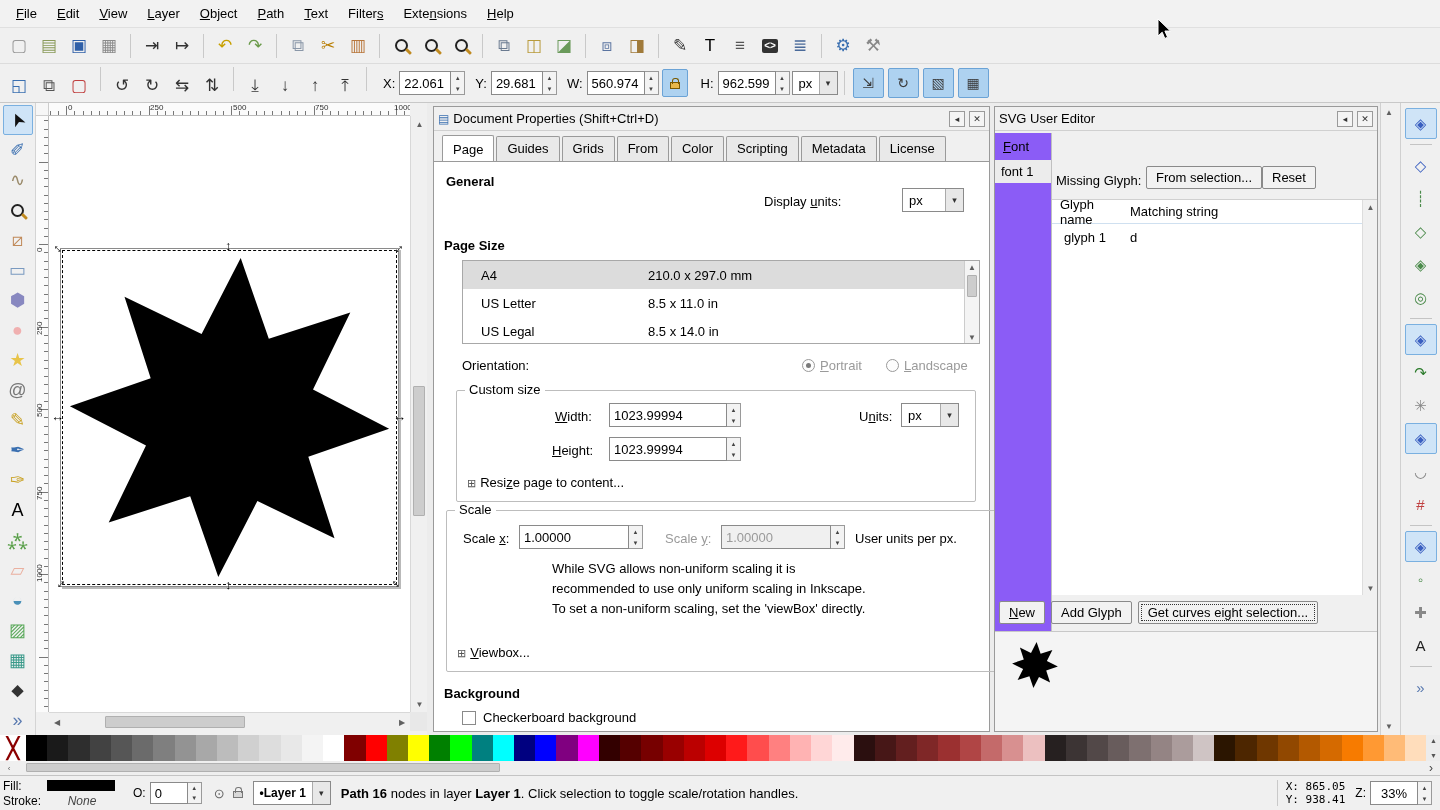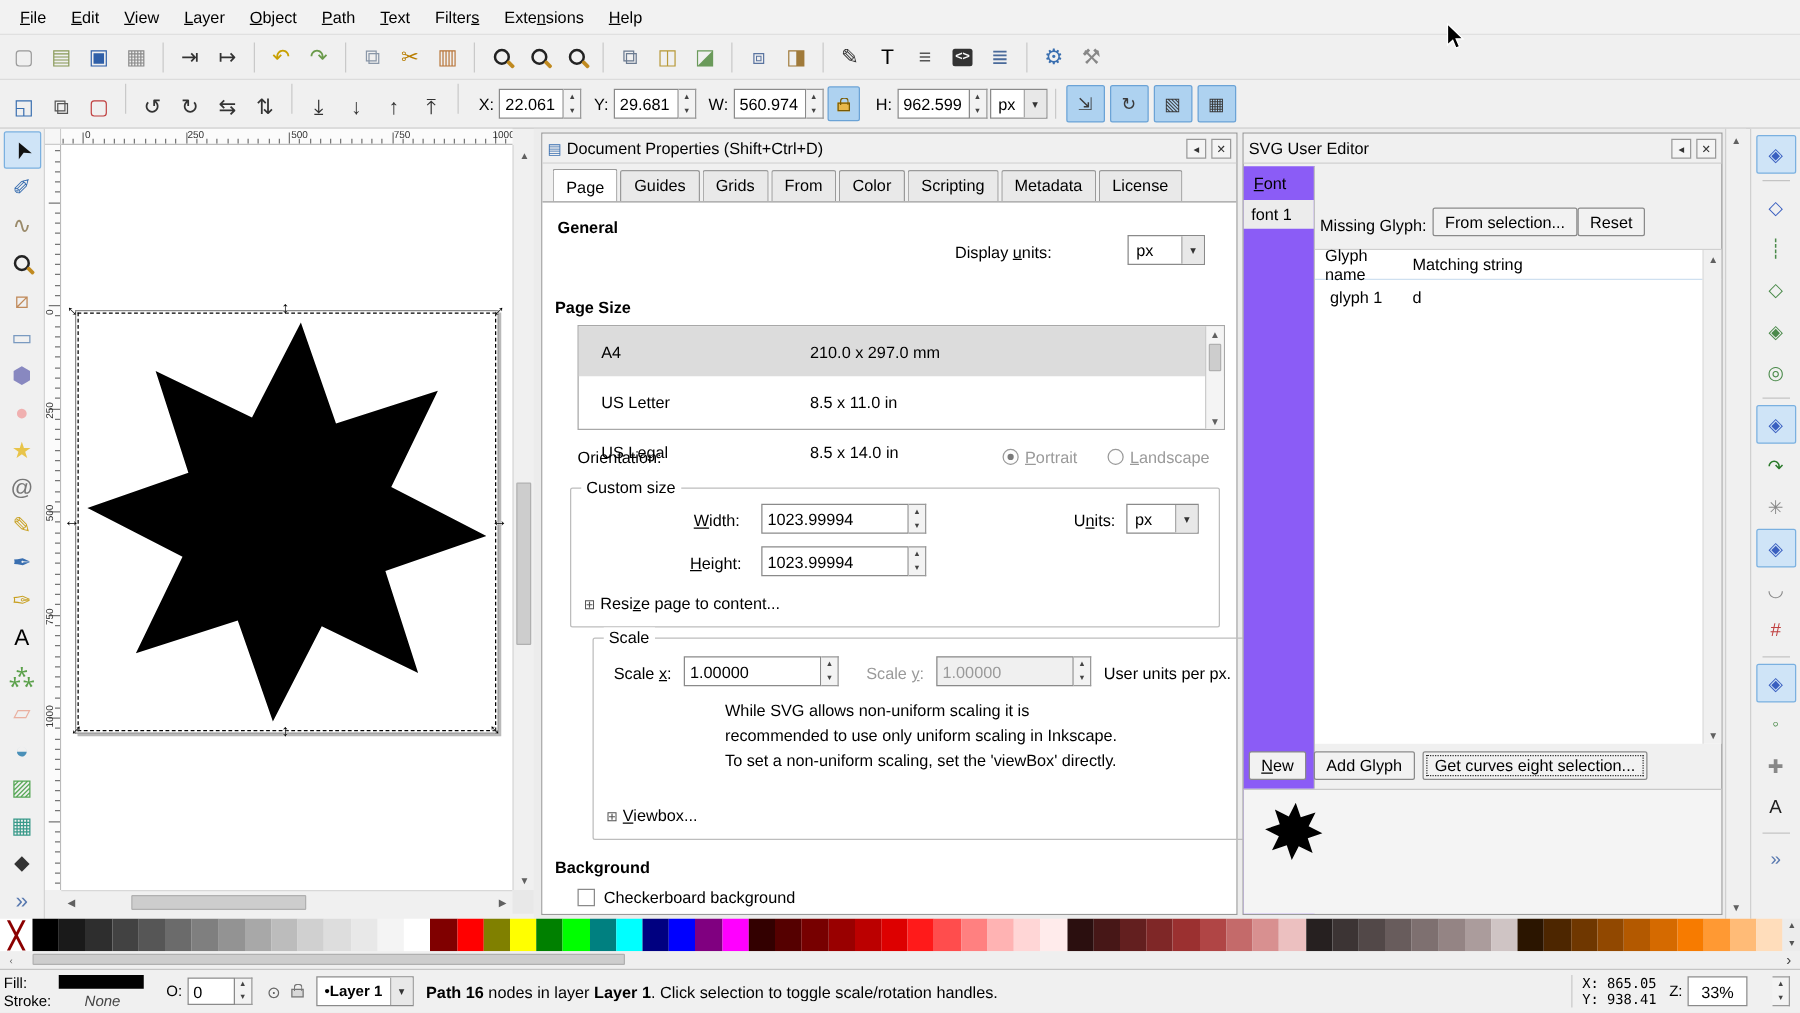--- a/index.html
+++ b/index.html
@@ -78,21 +78,21 @@
   .grp-label { position:absolute; top:-9px; left:8px; background:#fff; padding:0 4px; font-size:13px; }
   .radio { width:13px; height:13px; border:1px solid #9a9a9a; border-radius:50%; display:inline-block; position:relative; background:#fdfdfd; vertical-align:-2px; margin-right:5px; }
   .radio.on::after { content:''; position:absolute; left:3px; top:3px; width:5px; height:5px; border-radius:50%; background:#7a7a7a; }
   .checkbox { width:14px; height:14px; border:1px solid #8a8a8a; background:#fff; display:inline-block; vertical-align:-3px; margin-right:7px; }
   .graytext { color:#9a9a9a; }
   .expander { font-size:13px; }
   .expander .plus { font-size:11px; color:#555; margin-right:4px; }
 
   
   #pagesize-list { position:absolute; left:28px; top:146px; width:518px; height:84px; border:1px solid #a8a8a8; background:#fff; }
-  .ps-row { height:40px; display:flex; align-items:center; font-size:13px; }
+  .ps-row { height:28px; display:flex; align-items:center; font-size:13px; }
   .ps-row.selected { background:#dcdcdc; }
   .ps-name { width:185px; padding-left:18px; }
   .ps-sb { position:absolute; right:0; top:0; width:15px; height:82px; border-left:1px solid #ccc; background:#f4f4f4; }
 
   
   #fe-left { position:absolute; left:0; top:26px; width:57px; bottom:0; background:#8b5cf6; border-right:1px solid #c0c0c0; }
   .fe-font-row { padding:4px 6px; background:#ececec; }
   #fe-main { position:absolute; left:57px; top:26px; right:0; bottom:0; }
   .glyph-table { position:absolute; left:0; top:66px; right:0; height:396px; background:#fff; border-top:1px solid #d0d0d0; }
   .gt-header { display:flex; border-bottom:1px solid #cfe0f0; height:24px; align-items:center; }
@@ -119,21 +119,21 @@
 
   
   #statusbar { position:absolute; left:0; top:775px; width:1440px; height:35px; background:#f0f0f0; border-top:1px solid #c4c4c4; display:flex; align-items:center; font-size:12px; }
   #fs-block { display:grid; grid-template-columns:44px 70px; grid-auto-rows:15px; align-items:center; padding-left:3px; }
   #fill-swatch { width:68px; height:11px; background:#000; }
   #stroke-none { font-style:italic; color:#444; text-align:center; }
   .sb-mini-icon { font-size:13px; color:#666; margin:0 4px; }
   #layer-combo { margin-left:6px;justify-content:space-between; }
   #status-msg { flex:1; margin-left:10px; white-space:nowrap; overflow:hidden; font-size:13px; }
   #coords { font-family:"DejaVu Sans Mono", monospace; font-size:11px; text-align:left; line-height:13px; border-left:1px solid #c9c9c9; padding:0 8px; white-space:pre; }
-  #zoom-field { margin-right:20px;text-align:center; }
+  #zoom-field { margin-right:0;text-align:center; }
 
   
   #cursor { position:absolute; left:1157px; top:18px; pointer-events:none; z-index:99; }
 </style>
 </head>
 <body>
 <div id="app">
 
 <div id="menubar">
       <span class="menu-item"><u>F</u>ile</span>
@@ -593,21 +593,21 @@
               <span class="dd" style="margin-left:auto">▾</span>
             </span>
         <span style="position:absolute;left:95px;top:52px"><u>H</u>eight:</span>
         <span class="field" style="position:absolute;left:152px;top:46px;width:118px">1023.99994</span>
             <span class="spin" style="position:absolute;left:270px;top:46px">
               <span>▲</span>
               <span>▼</span>
             </span>
         <span class="expander" style="position:absolute;left:10px;top:84px"><span class="plus">⊞</span><span>Resi<u>z</u>e page to content...</span></span>
       </div>
-      <div class="grp" style="left:40px;top:348px;width:598px;height:162px">
+      <div class="grp" style="left:12px;top:348px;width:598px;height:162px">
         <span class="grp-label">Scale</span>
         <span style="position:absolute;left:16px;top:20px">Scale <u>x</u>:</span>
         <span class="field" style="position:absolute;left:72px;top:14px;width:110px">1.00000</span>
             <span class="spin" style="position:absolute;left:182px;top:14px">
               <span>▲</span>
               <span>▼</span>
             </span>
         <span class="graytext" style="position:absolute;left:218px;top:20px">Scale <u>y</u>:</span>
         <span class="field graytext" style="position:absolute;left:274px;top:14px;width:110px;background:#f0f0f0">1.00000</span>
             <span class="spin" style="position:absolute;left:384px;top:14px">

